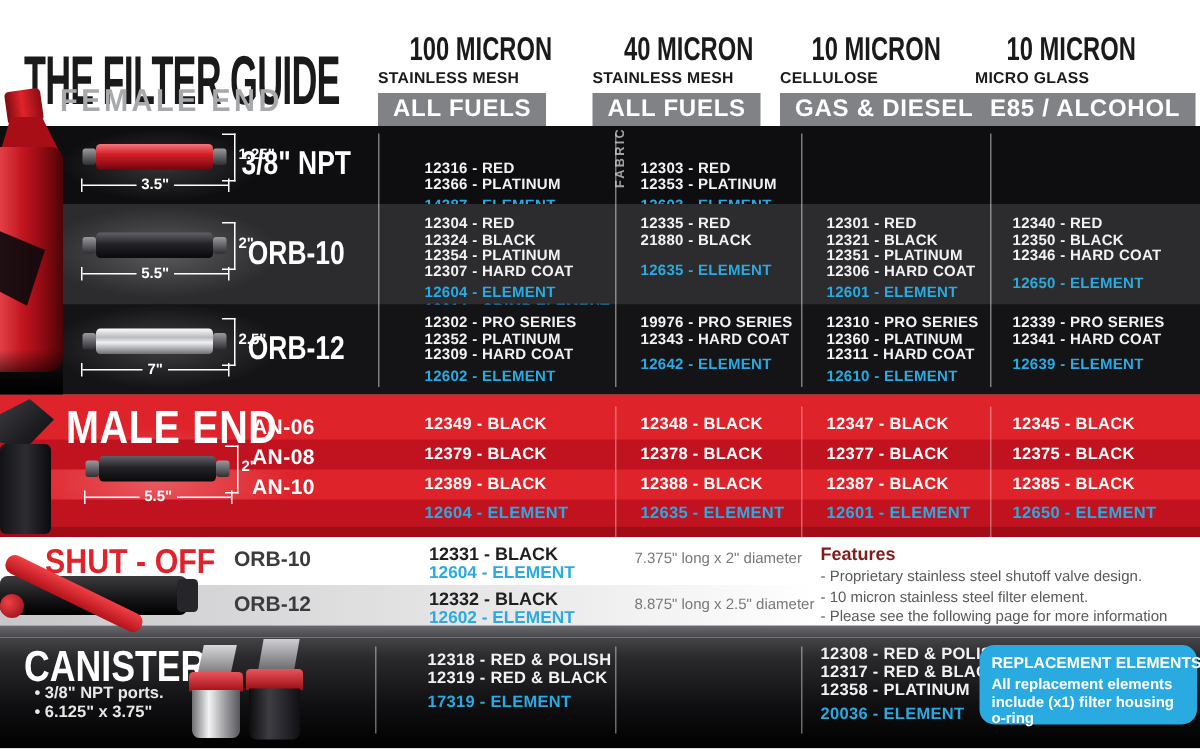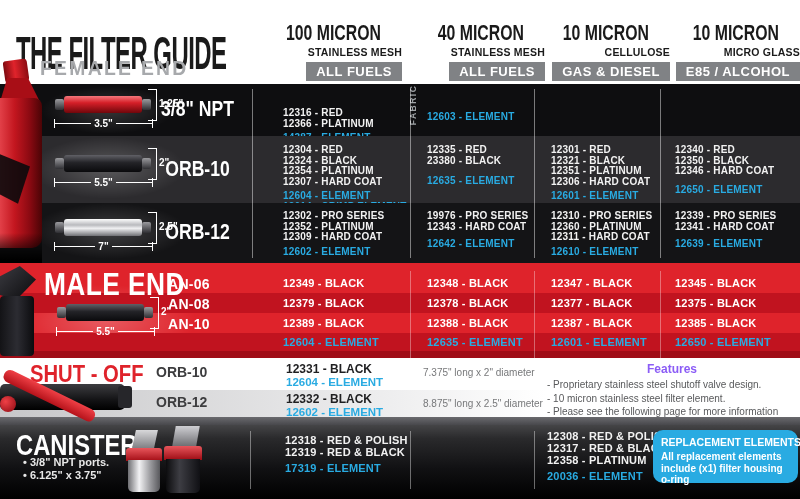--- a/index.html
+++ b/index.html
@@ -6,24 +6,24 @@
   #app{position:relative;width:800px;height:499px;overflow:hidden;background:#fff;
        font-family:"Liberation Sans","DejaVu Sans",sans-serif;-webkit-font-smoothing:antialiased;}
   .pre{white-space:pre-line;}
 
   
   .hdr{position:absolute;left:0;top:0;width:800px;height:84px;background:#fff;}
   .title{position:absolute;left:16px;top:26px;font-size:46px;font-weight:900;color:#1a1a1a;
          letter-spacing:-1px;white-space:nowrap;transform:scaleX(.52);transform-origin:left top;}
   .subtitle{position:absolute;left:40px;top:56px;font-size:21px;font-weight:800;color:#a7a9ac;
             letter-spacing:2.5px;transform:scaleX(.92);transform-origin:left top;white-space:nowrap;}
-  .colhead{position:absolute;top:20px;width:150px;text-align:right;}
+  .colhead{position:absolute;top:20px;width:150px;text-align:left;}
   .ch-micron{font-size:22px;font-weight:900;color:#1a1a1a;white-space:nowrap;transform:scaleX(.72);letter-spacing:0;}
   .ch-media{font-size:10.5px;font-weight:900;color:#1a1a1a;margin-top:0;letter-spacing:.2px;white-space:nowrap;}
-  .ch-badge{display:inline-block;margin-top:4px;background:#808285;color:#fff;font-size:13px;
+  .ch-badge{display:inline-block;margin-top:4px;background:#808285;color:#fff;font-size:16px;
             font-weight:800;padding:2px 10px;letter-spacing:.5px;white-space:nowrap;}
 
   
   .female{position:absolute;left:0;top:84px;width:800px;height:179px;background:#0f0f11;}
   .frow{position:absolute;left:0;width:800px;}
   .r1{top:0;height:52px;background:radial-gradient(95px 34px at 108px 26px,rgba(255,255,255,.16),rgba(255,255,255,0) 70%),#0e0e10;}
   .r2{top:52px;height:67px;background:radial-gradient(110px 44px at 108px 32px,rgba(255,255,255,.22),rgba(255,255,255,0) 70%),#2c2b2e;}
   .r3{top:119px;height:60px;background:radial-gradient(110px 40px at 110px 28px,rgba(255,255,255,.18),rgba(255,255,255,0) 70%),#141416;}
   .rlabel{position:absolute;left:140px;top:12px;width:115px;text-align:center;color:#fff;font-size:22px;
           font-weight:900;white-space:nowrap;transform:scaleX(.8);}
@@ -70,21 +70,21 @@
   .shutoff{position:absolute;left:0;top:358px;width:800px;height:59px;background:#fff;}
   .gray-band{position:absolute;left:0;top:32px;width:545px;height:27px;
              background:linear-gradient(to right,#c7c7c9,#ededee 70%,#fff);}
   .shut-title{position:absolute;left:30px;top:3px;color:#df232b;font-size:23px;font-weight:900;
               white-space:nowrap;transform:scaleX(.88);transform-origin:left top;}
   .so-label{position:absolute;left:156px;font-size:14px;font-weight:800;color:#3c3c3e;}
   .so-part{position:absolute;left:286px;font-size:12px;font-weight:800;color:#1f1f21;white-space:nowrap;}
   .so-elem{position:absolute;left:286px;font-size:11.5px;font-weight:800;color:#29abe2;white-space:nowrap;}
   .so-note{position:absolute;left:423px;font-size:10px;font-weight:500;color:#77787a;white-space:nowrap;}
   .features{position:absolute;left:547px;top:4px;width:250px;}
-  .f-head{font-size:12px;font-weight:800;color:#8b5cf6;text-align:center;}
+  .f-head{font-size:12px;font-weight:800;color:#7f1d1d;}
   .f-items{font-size:10px;color:#58595b;line-height:13.5px;margin-top:2px;}
 
   .graybar{position:absolute;left:0;top:417px;width:800px;height:8px;
            background:linear-gradient(180deg,#6a6a6e,#48484c);}
 
   
   .canister{position:absolute;left:0;top:425px;width:800px;height:74px;
             background:linear-gradient(180deg,#454547 0,#2a2a2c 18%,#101012 60%,#000 100%);}
   .can-title{position:absolute;left:16px;top:4px;color:#fff;font-size:29px;font-weight:900;
              white-space:nowrap;transform:scaleX(.82);transform-origin:left top;}
@@ -172,20 +172,22 @@
           </div>
       </div>
       <div class="rlabel">3/8" NPT</div>
       <div class="fabric">FABRIC</div>
       <div class="cell c1">
         <div class="parts pre">12316 - RED
 12366 - PLATINUM</div>
         <div class="elem pre">14387 - ELEMENT</div>
       </div>
       <div class="cell c2">
+        <div class="parts pre">12303 - RED
+12353 - PLATINUM</div>
         <div class="elem pre">12603 - ELEMENT</div>
       </div>
     </div>
 
     <div class="frow r2">
       <div class="thumb" style="top:10px">
         <div class="t-body t-black"></div>
         <div class="t-dimh">
             <span>2"</span>
           </div>
@@ -197,21 +199,21 @@
       <div class="cell c1" style="top:9px">
         <div class="parts pre">12304 - RED
 12324 - BLACK
 12354 - PLATINUM
 12307 - HARD COAT</div>
         <div class="elem pre">12604 - ELEMENT
 12614 - CRIMP ELEMENT</div>
       </div>
       <div class="cell c2" style="top:9px">
         <div class="parts pre">12335 - RED
-23380 - BLACK</div>
+21880 - BLACK</div>
         <div class="elem pre" style="margin-top:10px">12635 - ELEMENT</div>
       </div>
       <div class="cell c3" style="top:9px">
         <div class="parts pre">12301 - RED
 12321 - BLACK
 12351 - PLATINUM
 12306 - HARD COAT</div>
         <div class="elem pre">12601 - ELEMENT</div>
       </div>
       <div class="cell c4" style="top:9px">

